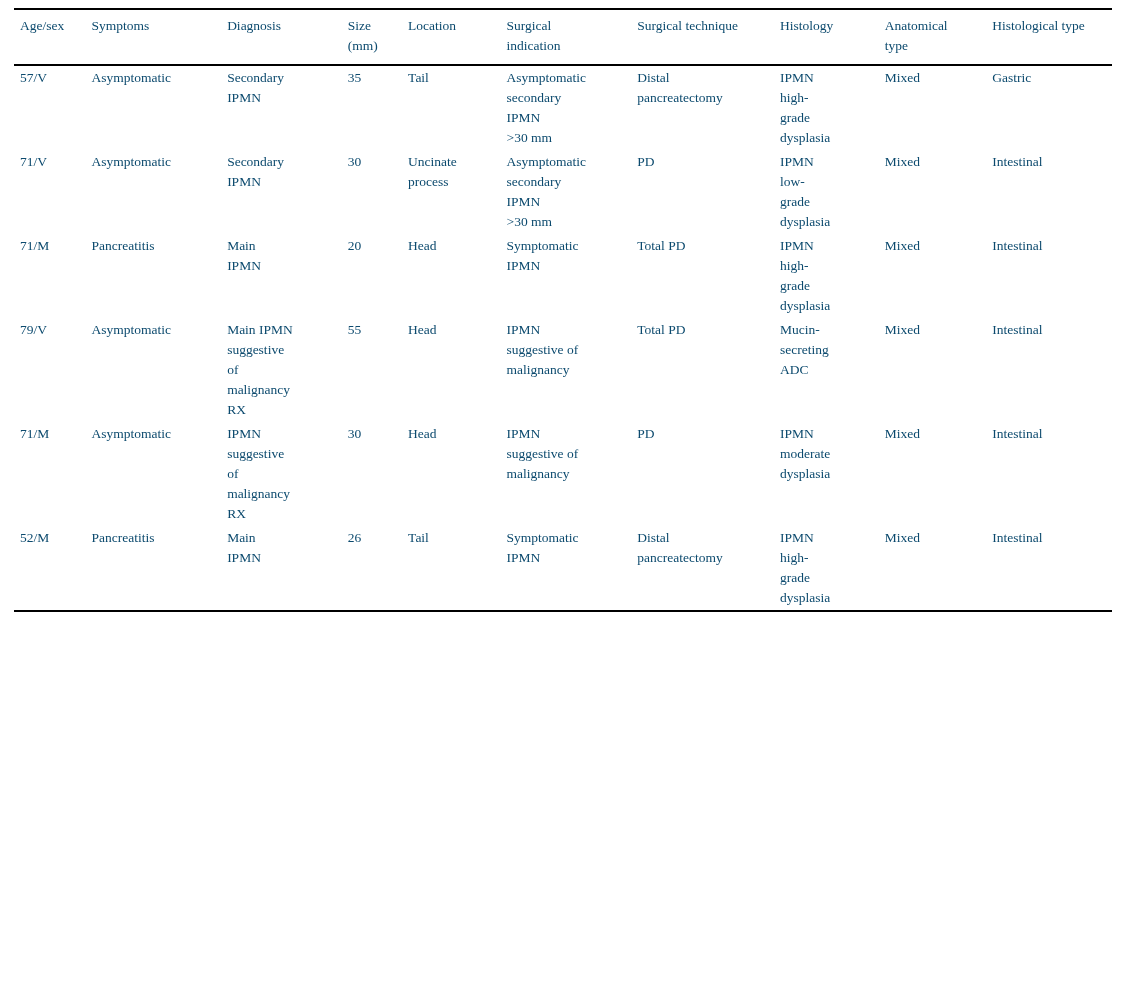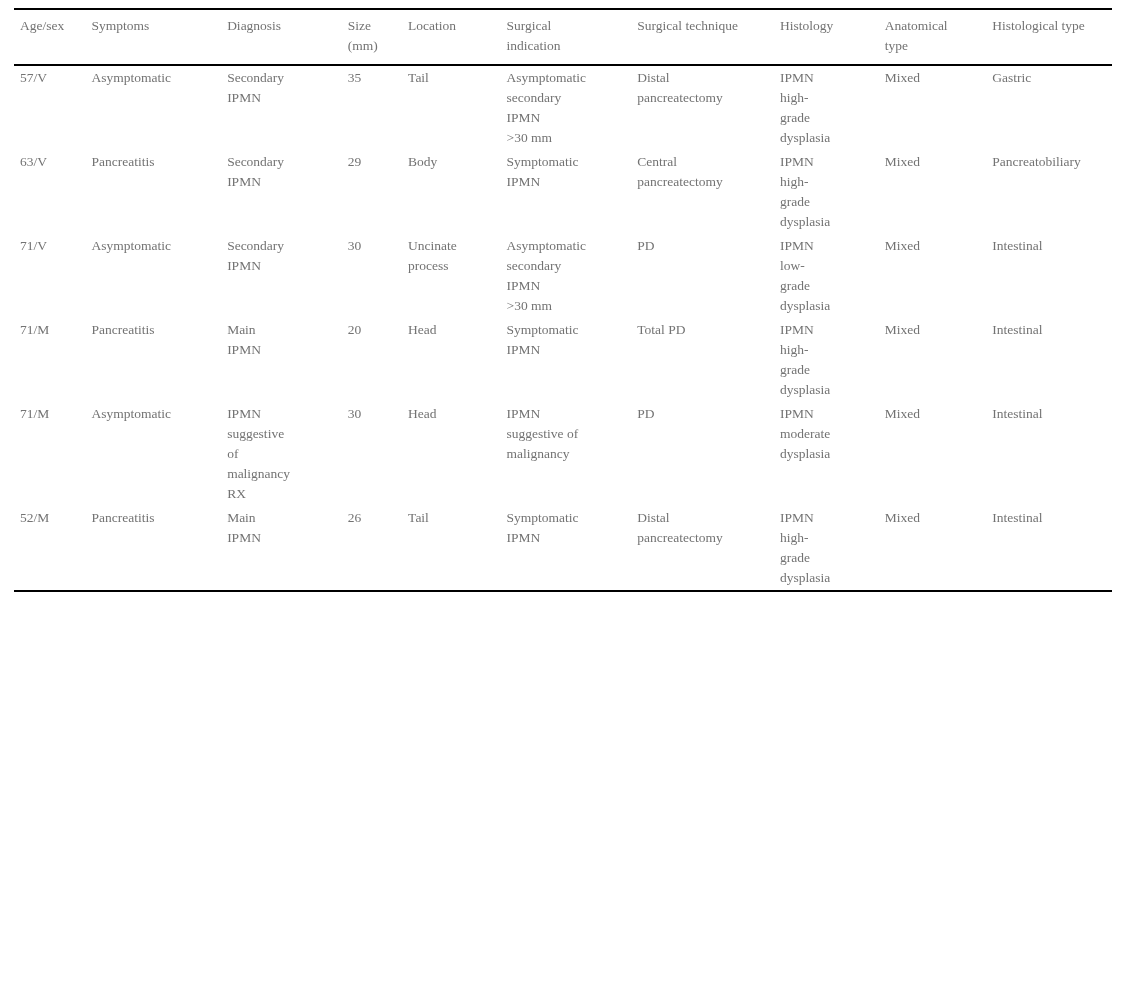--- a/index.html
+++ b/index.html
@@ -7,21 +7,21 @@
     padding: 0;
     background: #ffffff;
   }
   .page {
     width: 1112px;
     height: 1003px;
     box-sizing: border-box;
     padding: 8px 14px;
     background: #ffffff;
     font-family: "Liberation Serif", serif;
-    color: #737373;
+    color: #0c4a6e;
     overflow: hidden;
   }
   table.cases {
     width: 1112px;
     table-layout: fixed;
     border-collapse: collapse;
     border-top: 2px solid #000000;
     border-bottom: 2px solid #000000;
     font-size: 13.5px;
   }
@@ -98,38 +98,20 @@
           <td>Distal
 pancreatectomy</td>
           <td>IPMN
 high-
 grade
 dysplasia</td>
           <td>Mixed</td>
           <td>Gastric</td>
         </tr>
         <tr>
-          <td>63/V</td>
-          <td>Pancreatitis</td>
-          <td>Secondary
-IPMN</td>
-          <td>29</td>
-          <td>Body</td>
-          <td>Symptomatic
-IPMN</td>
-          <td>Central
-pancreatectomy</td>
-          <td>IPMN
-high-
-grade
-dysplasia</td>
-          <td>Mixed</td>
-          <td>Pancreatobiliary</td>
-        </tr>
-        <tr>
           <td>71/V</td>
           <td>Asymptomatic</td>
           <td>Secondary
 IPMN</td>
           <td>30</td>
           <td>Uncinate
 process</td>
           <td>Asymptomatic
 secondary
 IPMN
@@ -153,20 +135,40 @@
 IPMN</td>
           <td>Total PD</td>
           <td>IPMN
 high-
 grade
 dysplasia</td>
           <td>Mixed</td>
           <td>Intestinal</td>
         </tr>
         <tr>
+          <td>79/V</td>
+          <td>Asymptomatic</td>
+          <td>Main IPMN
+suggestive
+of
+malignancy
+RX</td>
+          <td>55</td>
+          <td>Head</td>
+          <td>IPMN
+suggestive of
+malignancy</td>
+          <td>Total PD</td>
+          <td>Mucin-
+secreting
+ADC</td>
+          <td>Mixed</td>
+          <td>Intestinal</td>
+        </tr>
+        <tr>
           <td>71/M</td>
           <td>Asymptomatic</td>
           <td>IPMN
 suggestive
 of
 malignancy
 RX</td>
           <td>30</td>
           <td>Head</td>
           <td>IPMN

